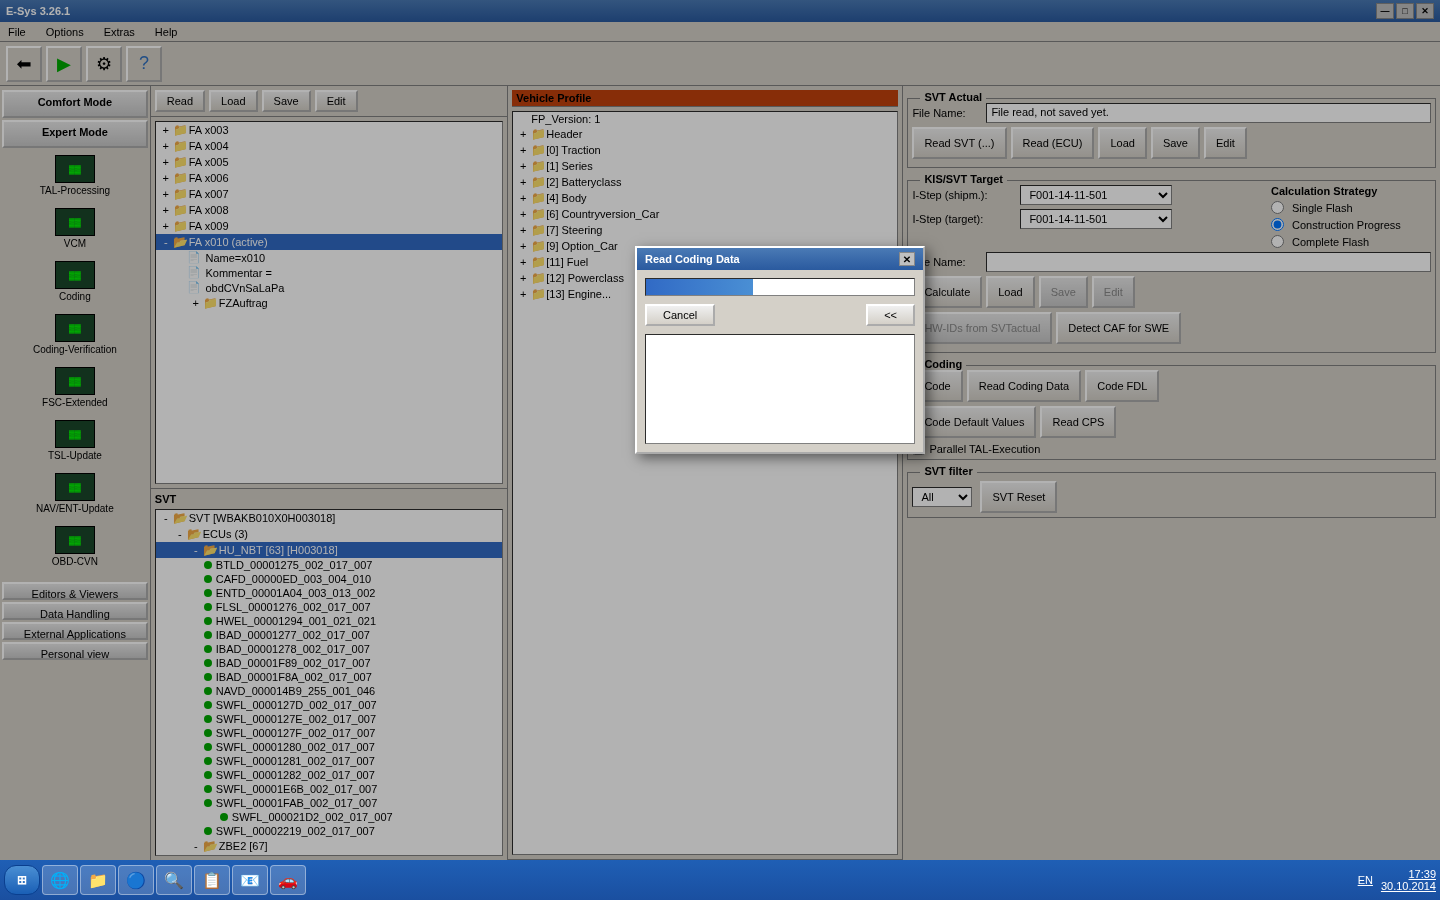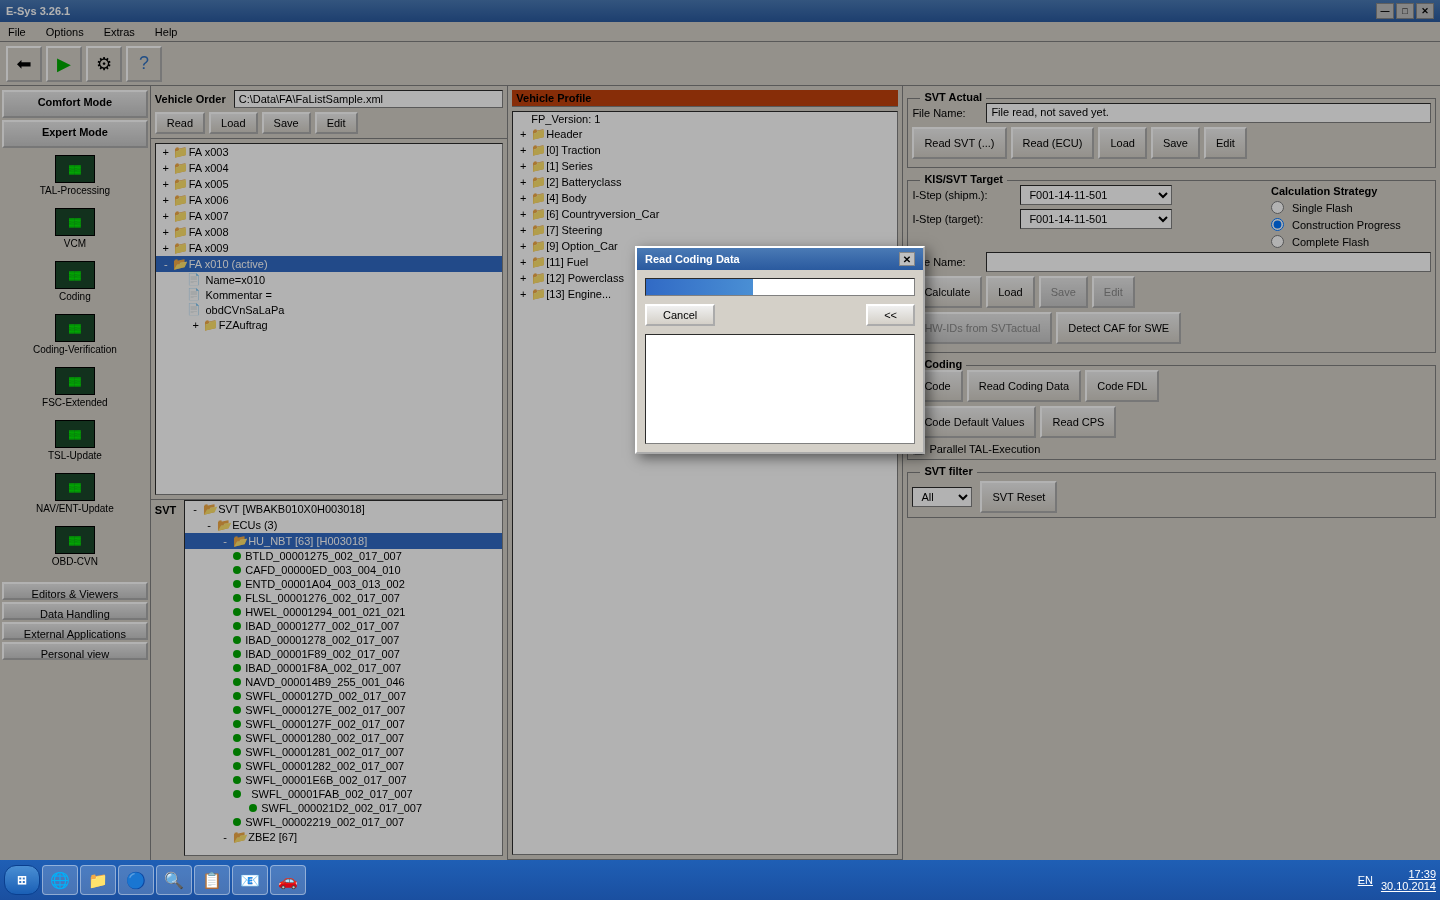--- a/index.html
+++ b/index.html
@@ -512,24 +512,20 @@
       <div class="bottom-sidebar-btn">Editors &amp; Viewers</div>
       <div class="bottom-sidebar-btn">Data Handling</div>
       <div class="bottom-sidebar-btn">External Applications</div>
       <div class="bottom-sidebar-btn">Personal view</div>
     </div>
   </div>
 
   <div style="width:380px; display:flex; flex-direction:column; border-right:1px solid #808080;">
 
     <div class="vehicle-order-panel">
-      <div class="vo-header">
-        <span class="vo-label">Vehicle Order</span>
-        <div class="vo-path">C:\Data\FA\FaListSample.xml</div>
-      </div>
       <div class="vo-buttons">
         <button class="win-btn">Read</button>
         <button class="win-btn">Load</button>
         <button class="win-btn">Save</button>
         <button class="win-btn">Edit</button>
       </div>
     </div>
 
     <div style="flex:1; display:flex; flex-direction:column; border-bottom:1px solid #808080; min-height:0;">
       <div style="flex:1; background:white; border:1px inset #808080; margin:4px; overflow:auto;">
@@ -586,21 +582,21 @@
           <span>obdCVnSaLaPa</span>
         </div>
         <div class="tree-item" style="padding-left:32px;">
           <span class="tree-expand">+</span>
           <span class="folder-icon">📁</span>
           <span>FZAuftrag</span>
         </div>
       </div>
     </div>
 
-    <div style="flex:1; display:flex; flex-direction:row; min-height:0;">
+    <div style="flex:1; display:flex; flex-direction:column; min-height:0;">
       <div style="font-size:11px; font-weight:bold; padding:4px;">SVT</div>
       <div style="flex:1; background:white; border:1px inset #808080; margin:0 4px 4px 4px; overflow:auto; font-size:11px;">
         <div class="svt-row">
           <span class="tree-expand">-</span>
           <span class="folder-open">📂</span>
           <span>SVT [WBAKB010X0H003018]</span>
         </div>
         <div class="svt-row" style="padding-left:16px;">
           <span class="tree-expand">-</span>
           <span class="folder-open">📂</span>
@@ -673,21 +669,21 @@
           <span>SWFL_00001281_002_017_007</span>
         </div>
         <div class="svt-row" style="padding-left:48px;">
           <div class="dot dot-green"></div>
           <span>SWFL_00001282_002_017_007</span>
         </div>
         <div class="svt-row" style="padding-left:48px;">
           <div class="dot dot-green"></div>
           <span>SWFL_00001E6B_002_017_007</span>
         </div>
-        <div class="svt-row" style="padding-left:48px;gap:6px;">
+        <div class="svt-row" style="padding-left:48px;">
           <div class="dot dot-green"></div>
           <span>SWFL_00001FAB_002_017_007</span>
         </div>
         <div class="svt-row" style="padding-left:64px;">
           <div class="dot dot-green"></div>
           <span>SWFL_000021D2_002_017_007</span>
         </div>
         <div class="svt-row" style="padding-left:48px;">
           <div class="dot dot-green"></div>
           <span>SWFL_00002219_002_017_007</span>

